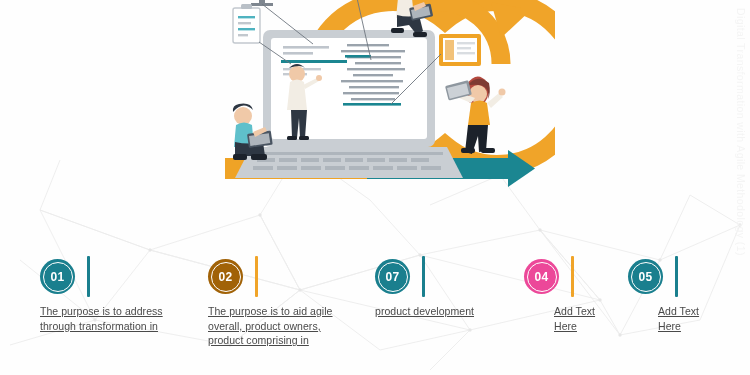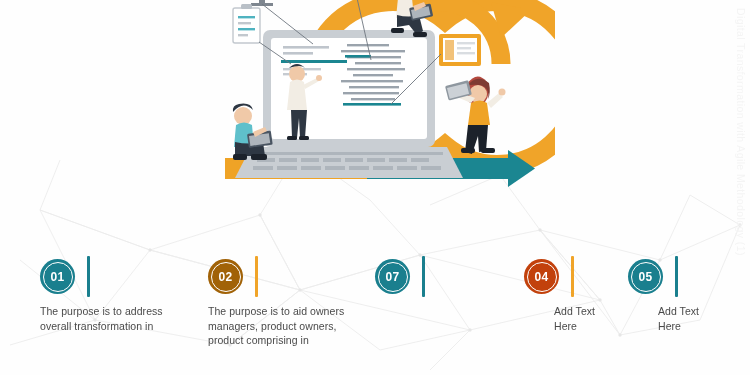--- a/index.html
+++ b/index.html
@@ -54,20 +54,21 @@
   .bar{
     position:absolute;top:9px;
     width:3px;height:41px;border-radius:1px;
   }
   .desc{
     position:absolute;top:57px;left:0;
     font-size:10.5px;
     line-height:14.6px;
     color:#4a4a4a;
     letter-spacing:.05px;
+    text-decoration:underline;
   }
   .desc div{white-space:nowrap;}
 </style>
 </head>
 <body>
 
 <div id="slide">
 
   <svg class="mesh" viewBox="0 0 750 375" width="750" height="375">
     <g stroke="#ececec" stroke-width="0.9" fill="none">
@@ -272,49 +273,50 @@
   <div class="steps">
 
     <div class="step" style="left:40px;">
       <div class="badge" style="background:#1A7F8E;">
         <div class="ring"></div>
         <span>01</span>
       </div>
       <div class="bar" style="left:47px;background:#1A7F8E;"></div>
       <div class="desc">
         <div>The purpose is to address</div>
-        <div>overall transformation  in</div>
+        <div>through transformation  in</div>
       </div>
     </div>
 
     <div class="step" style="left:208px;">
       <div class="badge" style="background:#a16207;">
         <div class="ring"></div>
         <span>02</span>
       </div>
       <div class="bar" style="left:47px;background:#F0A429;"></div>
       <div class="desc">
-        <div>The purpose is to aid owners</div>
-        <div>managers, product owners,</div>
+        <div>The purpose is to aid agile</div>
+        <div>overall, product owners,</div>
         <div>product comprising in</div>
       </div>
     </div>
 
     <div class="step" style="left:375px;">
       <div class="badge" style="background:#1A7F8E;">
         <div class="ring"></div>
         <span>07</span>
       </div>
       <div class="bar" style="left:47px;background:#1A7F8E;"></div>
       <div class="desc">
+        <div>product development</div>
       </div>
     </div>
 
     <div class="step" style="left:524px;">
-      <div class="badge" style="background:#c2410c;">
+      <div class="badge" style="background:#ec4899;">
         <div class="ring"></div>
         <span>04</span>
       </div>
       <div class="bar" style="left:47px;background:#F0A429;"></div>
       <div class="desc" style="left:30px;">
         <div>Add Text</div>
         <div>Here</div>
       </div>
     </div>
 

